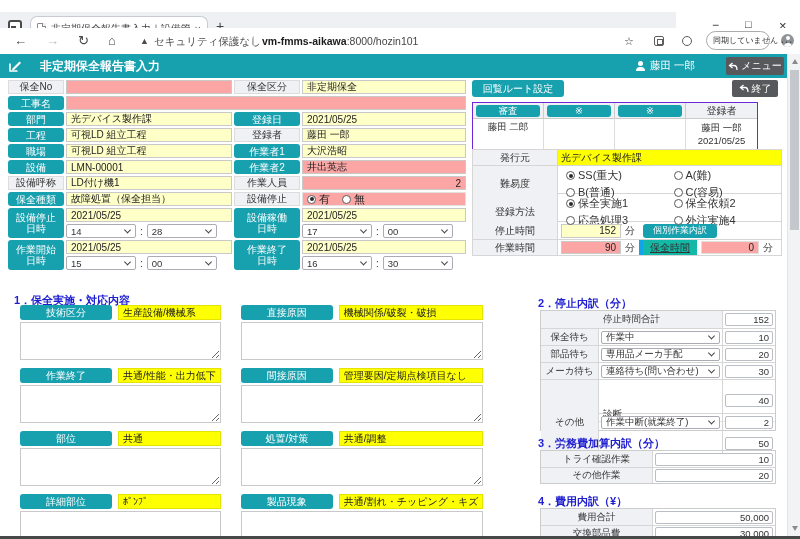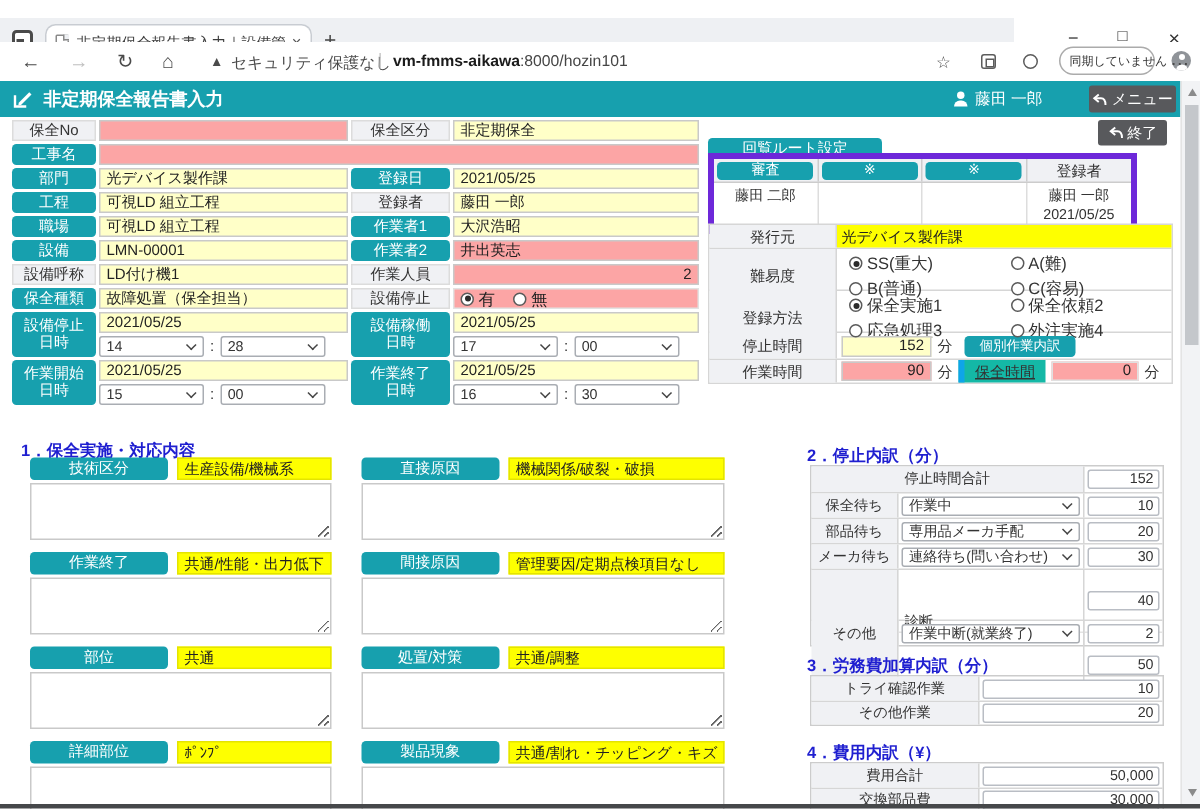--- a/index.html
+++ b/index.html
@@ -25,21 +25,21 @@
   .urltext b { color:#1b1b1b; }
   .squareico { position:absolute; top:8px; width:10px; height:10px; border:1.3px solid #5c5c5c; border-radius:2px; }
   .squareico.inner::after{content:"";position:absolute;left:2px;top:2px;width:4px;height:4px;border:1px solid #5c5c5c;}
   .syncpill { position:absolute; left:706px; top:3px; height:19px; width:64px; border:1px solid #ababab; border-radius:10px; display:flex; align-items:center; gap:3px; padding:0 2px 0 6px; }
   .synctext { font-size:8px; color:#333; white-space:nowrap; }
   .avatar { width:13px; height:13px; border-radius:50%; background:#8f9398; position:relative; overflow:hidden; flex:none; }
   .avatar::before{content:"";position:absolute;top:2px;left:4.5px;width:4px;height:4px;border-radius:50%;background:#fff;}
   .avatar::after{content:"";position:absolute;bottom:-1px;left:2.5px;width:8px;height:5px;border-radius:4px 4px 0 0;background:#fff;}
   
   .appheader { position:absolute; top:54px; left:0; width:787px; height:24px; background:#17a0ae; display:flex; align-items:center; }
-  .apptitle { color:#fff; font-size:12px; font-weight:bold; margin-left:7px; }
+  .apptitle { color:#fff; font-size:12px; font-weight:bold; margin-left:18px; }
   .person { position:relative; width:11px; height:10px; display:inline-block; }
   .person::before{content:"";position:absolute;top:0;left:3px;width:5px;height:5px;border-radius:50%;background:#fff;}
   .person::after{content:"";position:absolute;bottom:0;left:1px;width:9px;height:4px;border-radius:4px 4px 0 0;background:#fff;}
   .headuser { position:absolute; right:92px; top:5px; color:#fff; font-size:10.5px; display:flex; align-items:center; gap:4px; }
   .darkbtn { background:#58595c; color:#fff; border:none; border-radius:2px; font-size:10px; display:flex; align-items:center; justify-content:center; gap:3px; font-family:inherit; }
   .menubtn { position:absolute; right:3px; top:3px; width:58px; height:18px; }
   
   .teallbl { background:#17a0ae; color:#fff; border-radius:3px; font-size:10px; display:flex; align-items:center; justify-content:center; text-align:center; line-height:11px; }
   .plainlbl { background:#f0f1f4; border:1px solid #dcdcdc; color:#333; font-size:10px; display:flex; align-items:center; justify-content:center; }
   .fld { border:1px solid #c9c9c9; background:#fca5a5; font-size:10px; color:#222; display:flex; align-items:center; padding:0 4px; overflow:hidden; white-space:nowrap; }
@@ -49,23 +49,23 @@
   .selbox { border:1px solid #a9adb3; border-radius:2px; background:#fff; font-size:9.5px; display:flex; align-items:center; padding:0 14px 0 4px; position:relative; overflow:hidden; white-space:nowrap;}
   .selbox::after{content:"";position:absolute;right:5px;top:50%;width:4px;height:4px;border-right:1.2px solid #444;border-bottom:1.2px solid #444;transform:translateY(-70%) rotate(45deg);}
   .ropt { display:flex; align-items:center; gap:3px; font-size:11px; white-space:nowrap;}
   .rdo { width:9px; height:9px; border:1px solid #5a5a5a; border-radius:50%; background:#fff; position:relative; flex:none; }
   .rdo.on::after{content:"";position:absolute;left:1.5px;top:1.5px;width:4px;height:4px;border-radius:50%;background:#2b2b2b;}
   textarea { border:1px solid #c9c9c9; resize:both; font-family:inherit; background:#fff; }
   
   .leftform { position:absolute; left:8px; top:80px; width:460px; display:grid; grid-template-columns:56px 166px 66px 164px; grid-auto-rows:14px; gap:2px; }
   
   .rpanel { position:absolute; left:472px; top:80px; width:310px; }
-  .routebtn { position:absolute; left:0; top:12px; width:116px; height:17px; border:none; font-family:Liberation Mono, monospace; }
+  .routebtn { position:absolute; left:0; top:0; width:92px; height:17px; border:none; font-family:Liberation Sans, sans-serif; }
   .exitbtn { position:absolute; right:4px; top:0; width:46px; height:17px; }
-  .approval { position:absolute; left:0; top:22px; width:286px; border:4px solid #6d28d9; }
+  .approval { position:absolute; left:0; top:22px; width:286px; border:1px solid #6d28d9; }
   .aphead { display:grid; grid-template-columns:repeat(4,1fr); background:#f0f1f4; border-bottom:1px solid #ccc; }
   .aphead > div { height:15px; border-right:1px solid #ccc; display:flex; align-items:center; justify-content:center; }
   .aphead > div:last-child { border-right:none; font-size:10px; }
   .apminibtn { width:64px; height:12px; font-size:9.5px; }
   .apbody { display:grid; grid-template-columns:repeat(4,1fr); }
   .apbody > div { height:30px; border-right:1px solid #ddd; font-size:9.5px; text-align:center; padding-top:2px; }
   .apbody > div:last-child { border-right:none; line-height:13px; }
   .ptable { position:absolute; left:0; top:69px; width:310px; border:1px solid #d6d6d6; }
   .prow { display:grid; grid-template-columns:85px 1fr; border-top:1px solid #d6d6d6; }
   .prow:first-child { border-top:none; }

